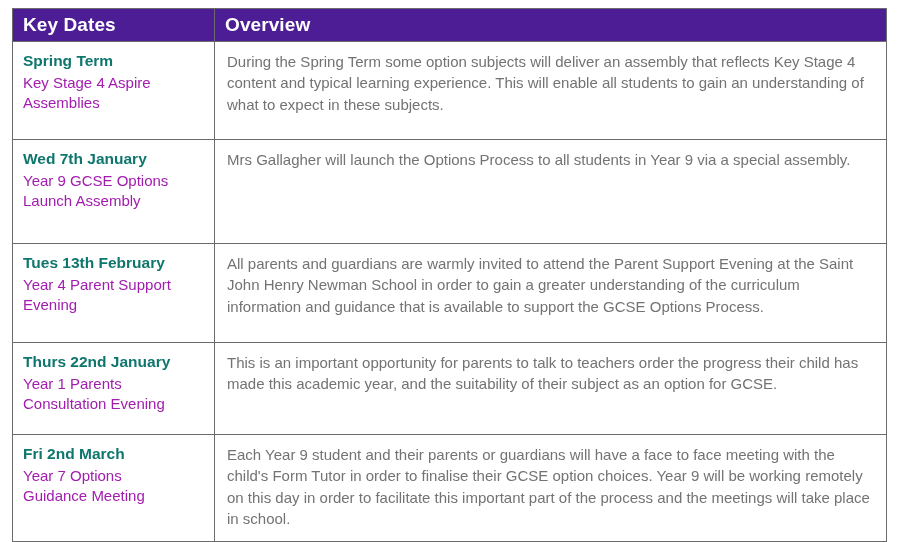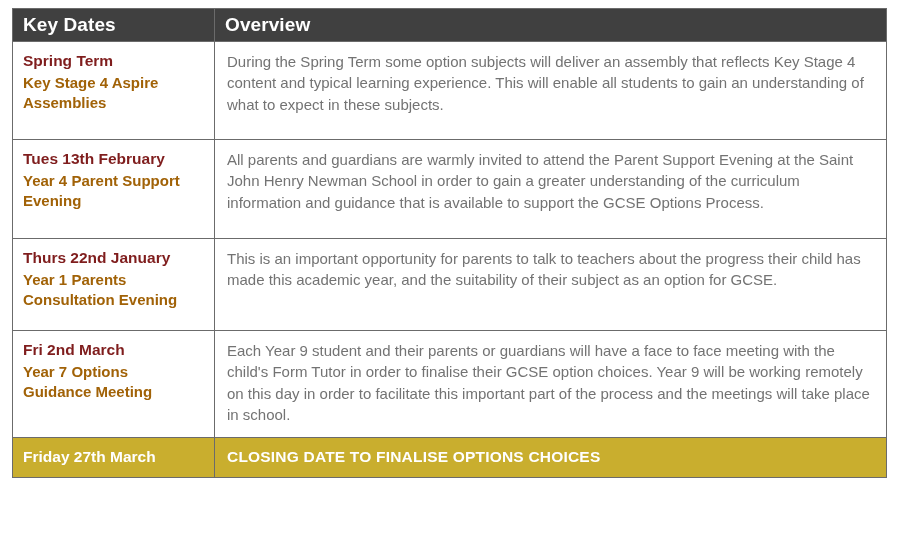--- a/index.html
+++ b/index.html
@@ -43,47 +43,47 @@
   table.keydates td,
   table.keydates th {
     border: 1px solid #6b6b6b;
     vertical-align: top;
     padding: 0;
     text-align: left;
   }
 
   
   .hdr-cell {
-    background: #404040;
+    background: #4c1d95;
     color: #ffffff;
     font-weight: bold;
     font-size: 19px;
     line-height: 1;
     padding: 6px 0 7px 10px !important;
     letter-spacing: 0.1px;
     border-color: #6b6b6b !important;
   }
 
   
   .date-cell {
     padding: 9px 10px 12px 10px !important;
     color: #1a1a1a;
   }
   .date-title {
     font-weight: bold;
     font-size: 15.5px;
     line-height: 1.28;
     margin: 0 0 2px 0;
-    color: #7f1d1d;
+    color: #0f766e;
   }
   .date-sub {
-    font-weight: bold;
+    font-weight: normal;
     font-size: 15px;
     line-height: 1.33;
-    color: #a16207;
+    color: #a21caf;
     white-space: pre-line;
   }
 
   .desc-cell {
     padding: 9px 14px 12px 12px !important;
     color: #737373;
     font-size: 15px;
     line-height: 1.42;
   }
   .desc-text {
@@ -134,40 +134,50 @@
           <td class="date-cell">
             <div class="date-title">Spring Term</div>
             <div class="date-sub">Key Stage 4 Aspire
 Assemblies</div>
           </td>
           <td class="desc-cell">
             <p class="desc-text">During the Spring Term some option subjects will deliver an assembly that reflects Key Stage 4 content and typical learning experience. This will enable all students to gain an understanding of what to expect in these subjects.</p>
           </td>
         </tr>
 
+        <tr class="r2">
+          <td class="date-cell">
+            <div class="date-title">Wed 7th January</div>
+            <div class="date-sub">Year 9 GCSE Options
+Launch Assembly</div>
+          </td>
+          <td class="desc-cell">
+            <p class="desc-text">Mrs Gallagher will launch the Options Process to all students in Year 9 via a special assembly.</p>
+          </td>
+        </tr>
 
         <tr class="r3">
           <td class="date-cell">
             <div class="date-title">Tues 13th February</div>
             <div class="date-sub">Year 4 Parent Support
 Evening</div>
           </td>
           <td class="desc-cell">
             <p class="desc-text">All parents and guardians are warmly invited to attend the Parent Support Evening at the Saint John Henry Newman School in order to gain a greater understanding of the curriculum information and guidance that is available to support the GCSE Options Process.</p>
           </td>
         </tr>
 
         <tr class="r4">
           <td class="date-cell">
             <div class="date-title">Thurs 22nd January</div>
             <div class="date-sub">Year 1 Parents
 Consultation Evening</div>
           </td>
           <td class="desc-cell">
-            <p class="desc-text">This is an important opportunity for parents to talk to teachers about the progress their child has made this academic year, and the suitability of their subject as an option for GCSE.</p>
+            <p class="desc-text">This is an important opportunity for parents to talk to teachers order the progress their child has made this academic year, and the suitability of their subject as an option for GCSE.</p>
           </td>
         </tr>
 
         <tr class="r5">
           <td class="date-cell">
             <div class="date-title">Fri 2nd March</div>
             <div class="date-sub">Year 7 Options
 Guidance Meeting</div>
           </td>
           <td class="desc-cell">

